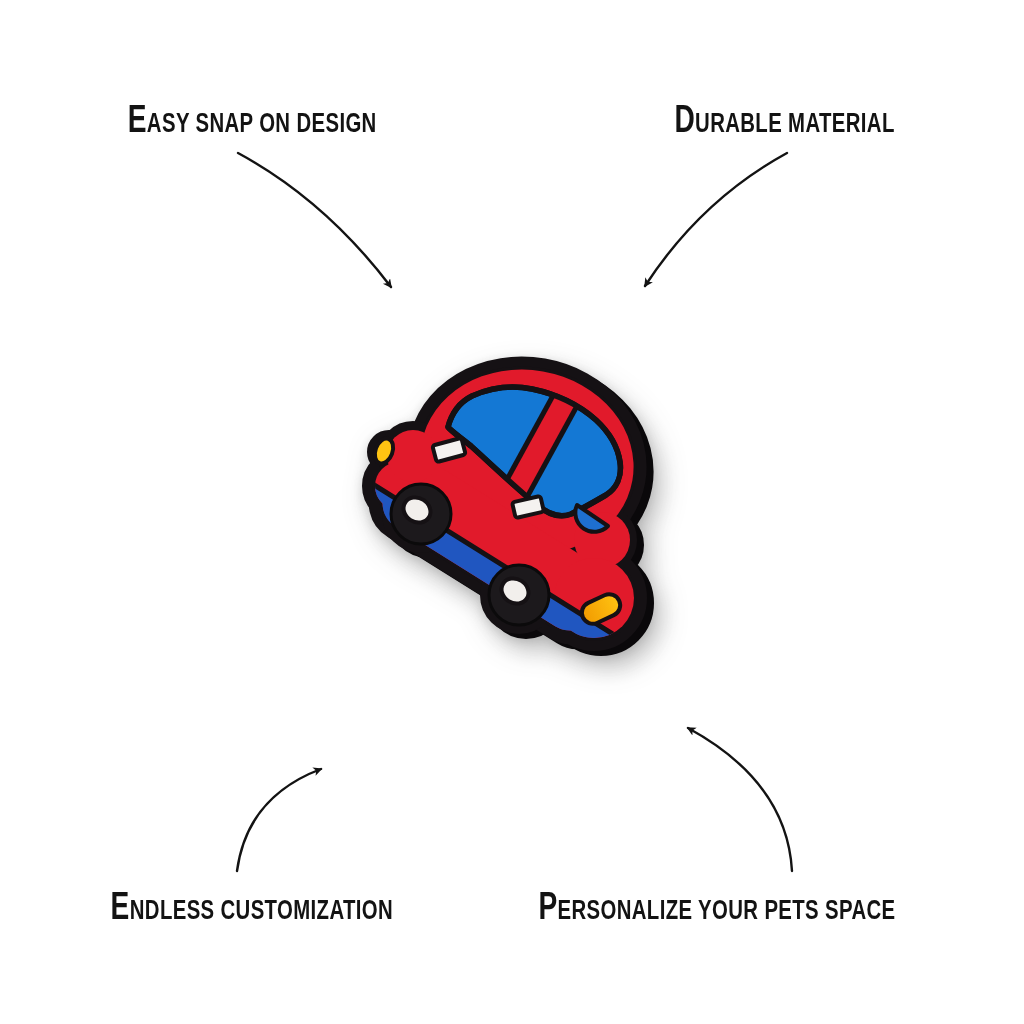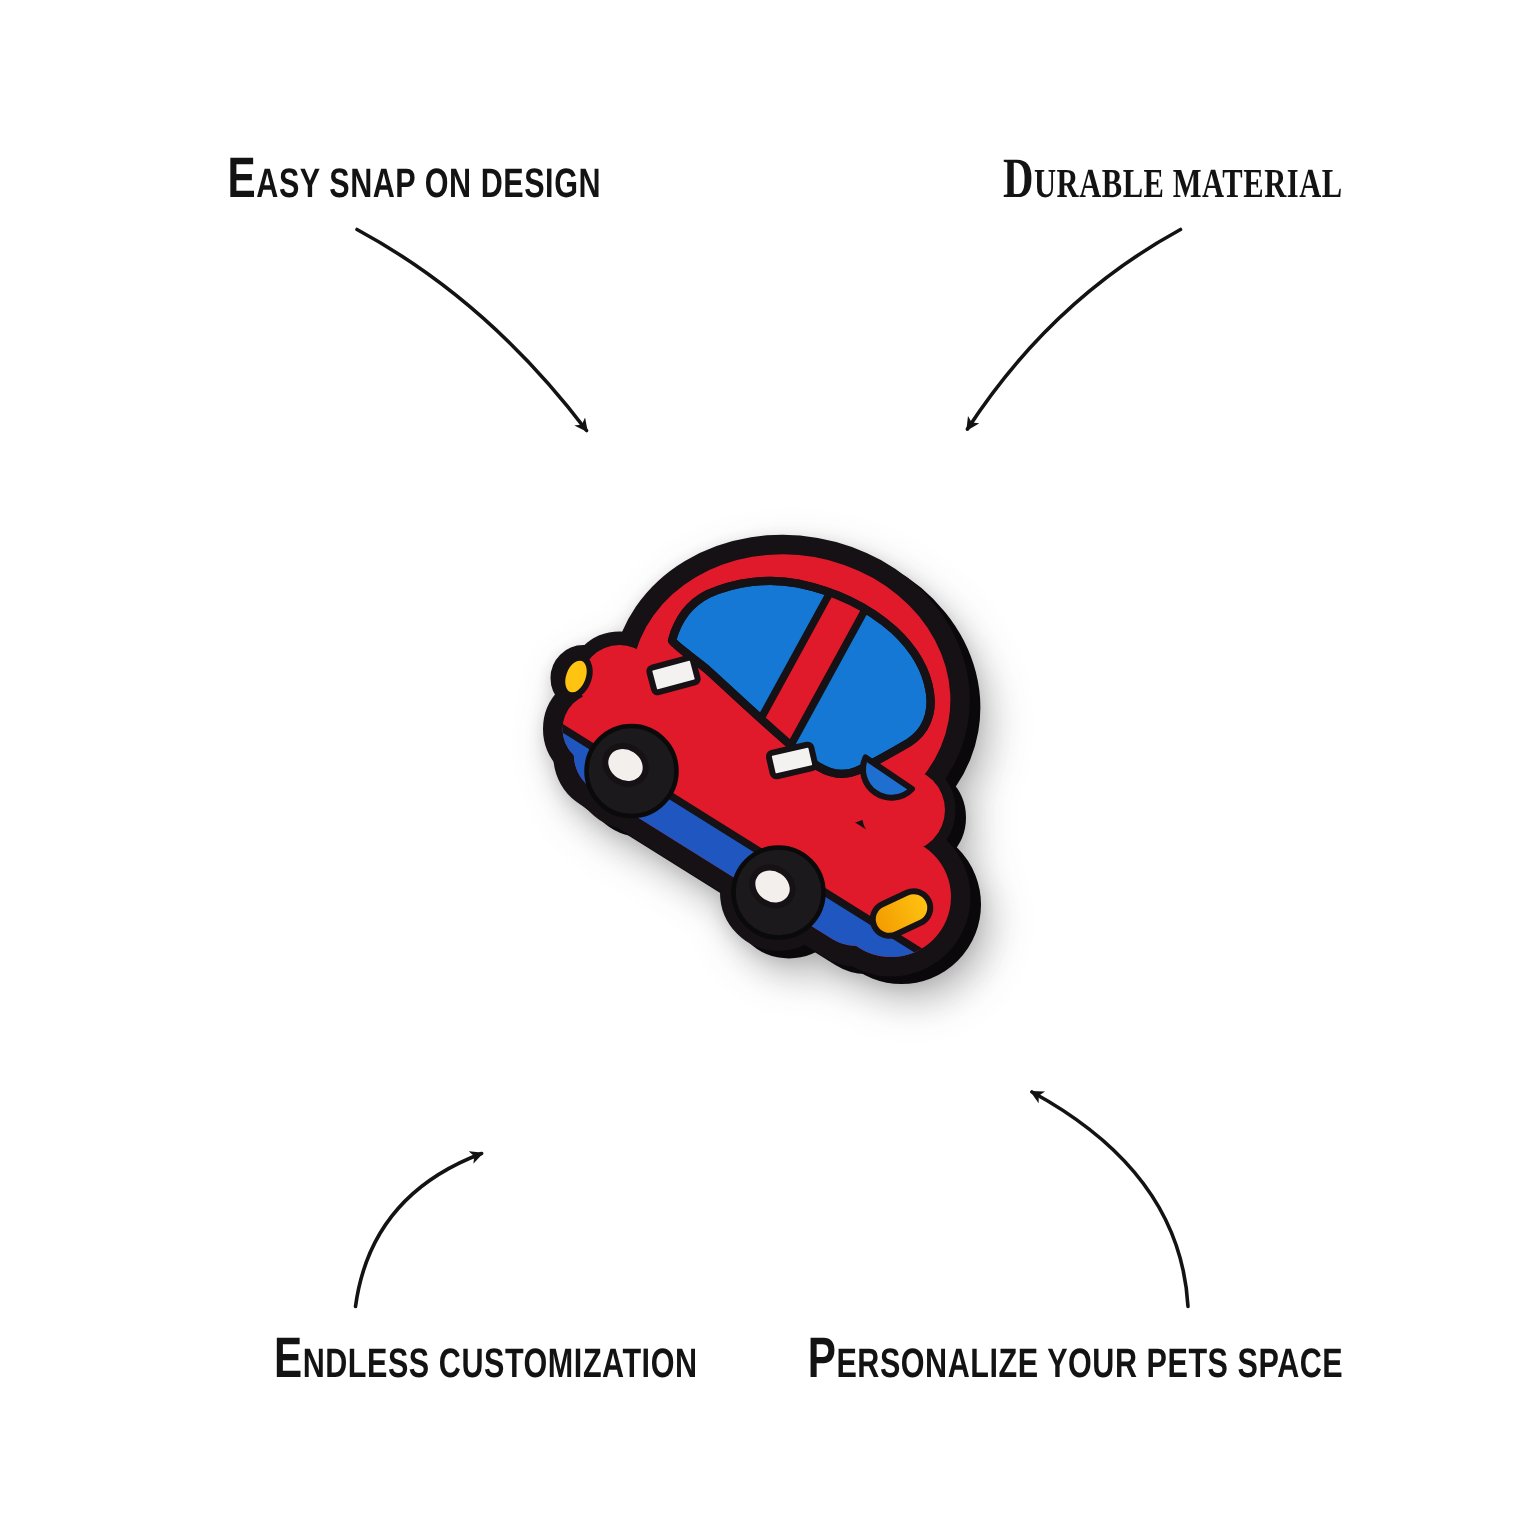--- a/index.html
+++ b/index.html
@@ -1,26 +1,26 @@
 <!DOCTYPE html>
 <html><head>
 <meta charset="utf-8">
 <style>
   html,body{margin:0;padding:0;}
   body{width:1024px;height:1024px;background:#ffffff;position:relative;overflow:hidden;
        font-family:"Liberation Sans","DejaVu Sans",sans-serif;}
   .callout{position:absolute;font-weight:700;font-size:27.5px;line-height:1.25;color:#131313;
-           font-stretch:condensed;letter-spacing:.5px;white-space:nowrap;padding-left:24px;}
+           font-stretch:condensed;letter-spacing:.5px;white-space:nowrap;}
   .callout .cl{display:inline-block;transform:scaleX(0.74);text-transform:uppercase;}
   .callout .cl::first-letter{font-size:38px;}
   .tl{left:0;top:96px;width:504px;text-align:center;}
   .tl .cl{transform-origin:center;}
-  .tr{right:129px;top:96px;text-align:right;font-family:Liberation Serif, serif;}
+  .tr{right:129px;top:96px;text-align:right;}
   .tr .cl{transform-origin:right center;}
-  .bl{left:0;top:883px;width:504px;text-align:center;margin-left:48px;}
+  .bl{left:0;top:883px;width:504px;text-align:center;}
   .bl .cl{transform-origin:center;}
   .br{right:129px;top:883px;text-align:left;}
   .br .cl{transform-origin:right center;}
   #scene{position:absolute;left:0;top:0;}
   .charm{filter:drop-shadow(7px 11px 13px rgba(50,50,50,.30)) drop-shadow(0px 3px 5px rgba(0,0,0,.12));}
 </style>
 </head>
 <body>
 
 <div class="callout tl">

